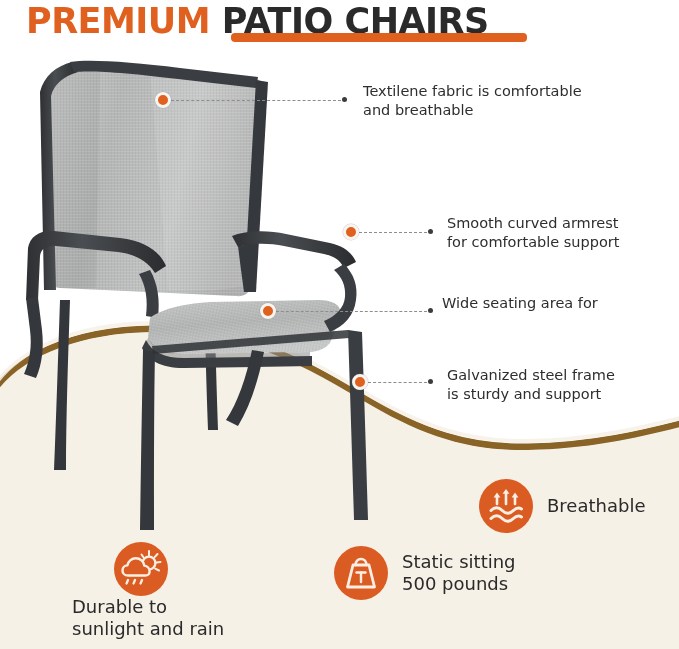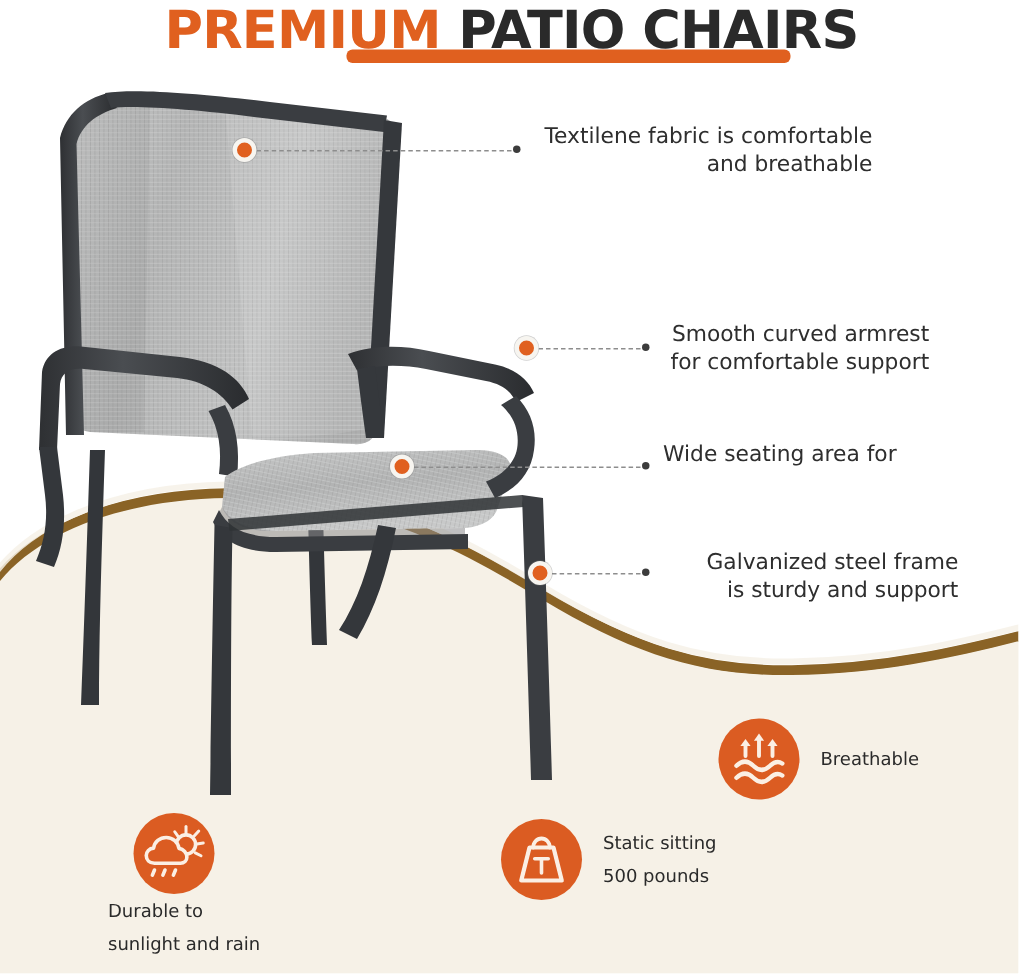--- a/index.html
+++ b/index.html
@@ -20,21 +20,20 @@
   .bg-layer { position: absolute; left: 0; top: 0; width: 679px; height: 649px; }
 
   
   .title-wrap {
     position: absolute;
     left: 26px;
     top: 2px;
     width: 630px;
     height: 46px;
     white-space: nowrap;
-    text-align: center;
   }
   .title-text {
     font-family: "DejaVu Sans", sans-serif;
     font-size: 35px;
     font-weight: bold;
     letter-spacing: -0.5px;
     line-height: 38px;
     display: block;
   }
   .t-premium {
@@ -62,21 +61,20 @@
   }
 
   
   .callout {
     position: absolute;
     font-family: "DejaVu Sans", sans-serif;
     font-size: 14.5px;
     line-height: 19px;
     color: #2E2E2E;
     white-space: nowrap;
-    text-align: right;
   }
   .callout span { display: block; }
 
   .leader { position: absolute; height: 0; border-top: 1.4px dashed #8d8d8d; }
   .leader-end {
     position: absolute;
     width: 5px; height: 5px;
     border-radius: 50%;
     background: #3c3c3c;
   }
@@ -101,21 +99,21 @@
     width: 54px; height: 54px;
     border-radius: 50%;
     background: #DB5C22;
     flex: 0 0 auto;
     position: relative;
   }
   .badge-circle svg { position: absolute; left: 0; top: 0; }
   .badge-label {
     margin-left: 14px;
     font-family: "DejaVu Sans", sans-serif;
-    font-size: 12px;
+    font-size: 18px;
     line-height: 22px;
     color: #2A2A2A;
     white-space: nowrap;
   }
   .badge-label span { display: block; }
 </style>
 </head>
 <body>
 
 <div id="page">
@@ -266,21 +264,21 @@
   <div class="leader" style="left:276px; top:311px; width:151px;"></div>
   <div class="leader-end" style="left:428px; top:308px;"></div>
   <div class="marker" style="left:260px; top:303px;"></div>
   <div class="callout" style="left:442px; top:294px;">
     <span>Wide seating area for</span>
   </div>
 
   <div class="leader" style="left:368px; top:382px; width:59px;"></div>
   <div class="leader-end" style="left:428px; top:379px;"></div>
   <div class="marker" style="left:352px; top:374px;"></div>
-  <div class="callout" style="left:447px; top:366px;margin-left:24px;">
+  <div class="callout" style="left:447px; top:366px;">
     <span>Galvanized steel frame</span>
     <span>is sturdy and support</span>
   </div>
 
   <div class="badge" style="left:479px; top:479px;">
     <div class="badge-circle">
       <svg width="54" height="54" viewBox="0 0 54 54">
 
         <g stroke="#FBEFE4" stroke-width="2.6" stroke-linecap="round" fill="none">
           <path d="M18 25 L18 17"></path>

